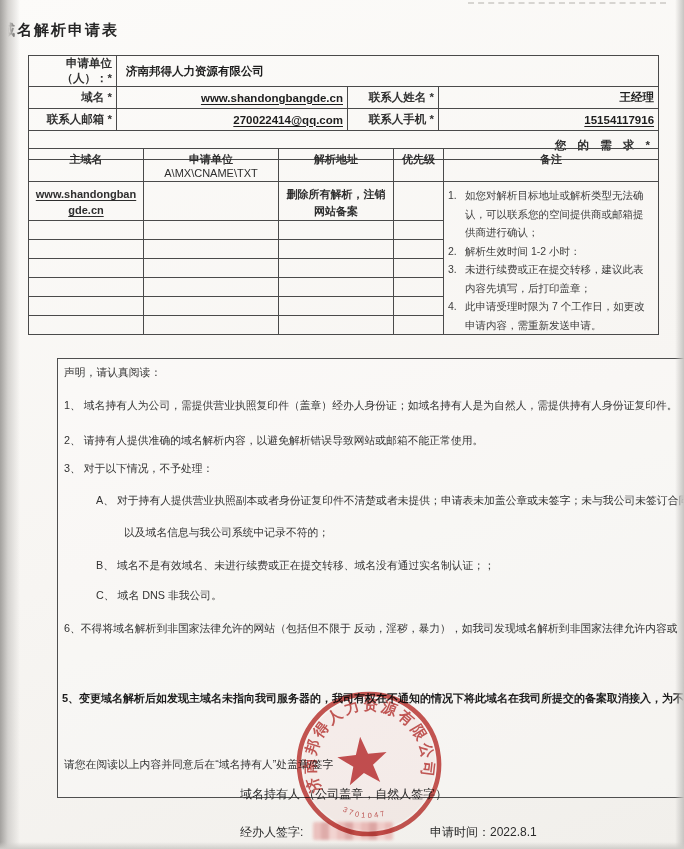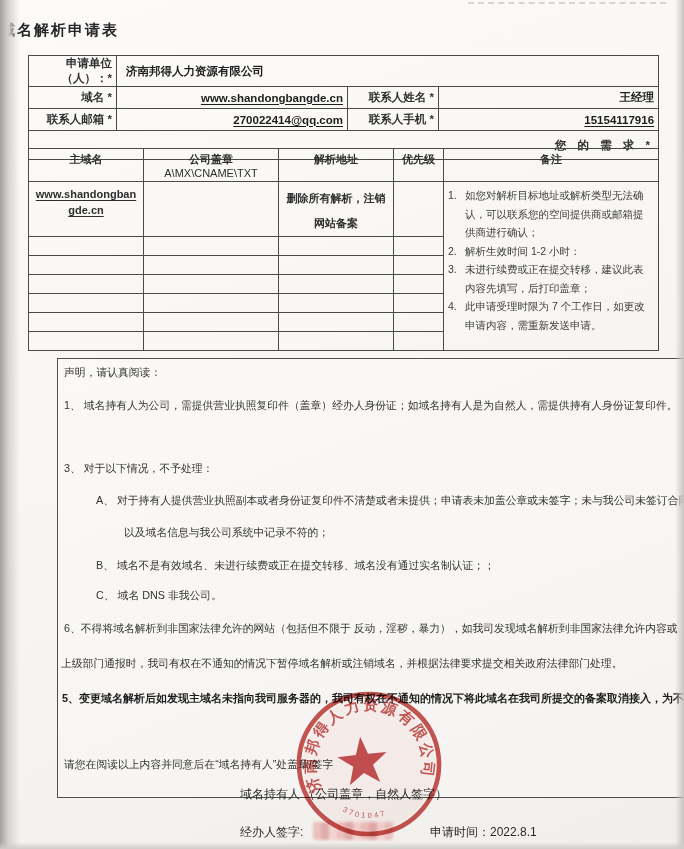--- a/index.html
+++ b/index.html
@@ -35,21 +35,21 @@
   .info-table .val-left { text-align:left; padding-left:9px; }
   .u { text-decoration:underline; text-underline-offset:2px; }
   .needs-head-row td { height:29px; font-weight:bold; letter-spacing:4px;margin-top:7px; }
 
   .needs-table { position:absolute; left:28px; top:132px; width:630px;margin-top:16px; }
   .needs-table td { font-size:11px; }
   .needs-table .hdr { height:33px; text-align:center; vertical-align:top;
     padding-top:3px; font-weight:600; line-height:14px; }
   .needs-table .data-row td { height:39px; vertical-align:top; padding-top:4px; }
   .cell-domain { text-align:center; font-weight:bold; word-break:break-all; line-height:16px; }
-  .cell-addr { text-align:center; font-weight:600; line-height:25px; }
+  .cell-addr { text-align:center; font-weight:600; line-height:17px; }
   .needs-table .empty-row td { height:19px; }
   .remarks-cell { vertical-align:top !important; padding:4px 5px 0 4px !important; }
   .remarks-list { list-style:none; }
   .remarks-list li { display:flex; font-size:10.5px; line-height:18.5px; color:#3c3c3c; }
   .remarks-list .num { width:17px; flex:0 0 17px; }
   .remarks-list .txt { flex:1; }
 
   .decl-box { position:absolute; left:57px; top:337px; width:679px; height:440px;
     border:1.2px solid #4f4f4f; background:rgba(255,255,255,.25);margin-top:21px; }
   .decl-box p { position:absolute; font-size:10.8px; color:#333; white-space:nowrap; }
@@ -109,21 +109,21 @@
         <col style="width:115px">
         <col style="width:135px">
         <col style="width:115px">
         <col style="width:50px">
         <col style="width:215px">
       </colgroup>
     <tbody>
         <tr>
       <td class="hdr">主域名</td>
       <td class="hdr">
-        <div>公司盖章</div>
+        <div>申请单位</div>
         <div style="font-weight:normal">A\MX\CNAME\TXT</div>
       </td>
       <td class="hdr">解析地址</td>
       <td class="hdr">优先级</td>
       <td class="hdr">备注</td>
     </tr>
     <tr class="data-row">
       <td class="cell-domain u">www.shandongbangde.cn</td>
       <td></td>
       <td class="cell-addr">删除所有解析，注销网站备案</td>
@@ -184,27 +184,27 @@
           <td></td>
           <td></td>
           <td></td>
         </tr>
   </tbody>
     </table>
 
   <div class="decl-box">
     <p style="top:7px;  left:6px">声明，请认真阅读：</p>
     <p style="top:40px; left:6px">1、 域名持有人为公司，需提供营业执照复印件（盖章）经办人身份证；如域名持有人是为自然人，需提供持有人身份证复印件。</p>
+    <p style="top:75px; left:6px">2、 请持有人提供准确的域名解析内容，以避免解析错误导致网站或邮箱不能正常使用。</p>
     <p style="top:103px;left:6px">3、 对于以下情况，不予处理：</p>
     <p style="top:135px;left:38px">A、 对于持有人提供营业执照副本或者身份证复印件不清楚或者未提供；申请表未加盖公章或未签字；未与我公司未签订合同</p>
     <p style="top:200px;left:38px">B、 域名不是有效域名、未进行续费或正在提交转移、域名没有通过实名制认证；；</p>
     <p style="top:167px;left:66px">以及域名信息与我公司系统中记录不符的；</p>
     <p style="top:230px;left:38px">C、 域名 DNS 非我公司。</p>
     <p style="top:263px;left:6px">6、不得将域名解析到非国家法律允许的网站（包括但不限于 反动，淫秽，暴力），如我司发现域名解析到非国家法律允许内容或</p>
-    <p style="top:298px;left:3px">上级部门通报时，我司有权在不通知的情况下暂停域名解析或注销域名，并根据法律要求提交相关政府法律部门处理。</p>
     <p class="b" style="top:332px;left:4px">5、变更域名解析后如发现主域名未指向我司服务器的，我司有权在不通知的情况下将此域名在我司所提交的备案取消接入，为不</p>
     <p style="top:399px;left:6px">请您在阅读以上内容并同意后在“域名持有人”处盖章/签字</p>
   </div>
 
   <div class="holder-line">域名持有人 （公司盖章，自然人签字）</div>
   <div class="signer-label">经办人签字:</div>
   <div class="sig-blur"></div>
   <div class="date-line">
     <span>申请时间：</span><span>2022.8.1</span>
   </div>

